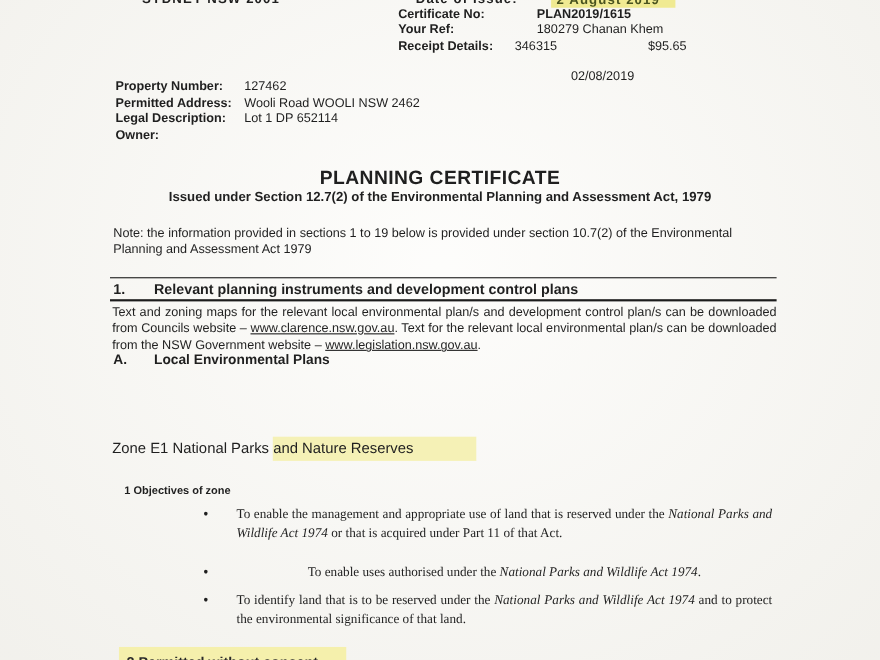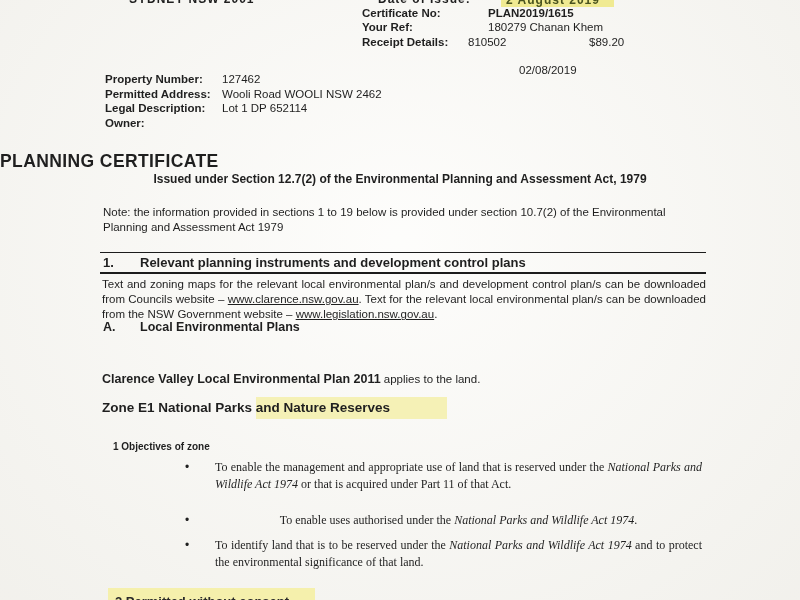--- a/index.html
+++ b/index.html
@@ -31,41 +31,41 @@
 
   
   .meta-label { left:362px; font-size:11.5px; font-weight:bold; white-space:nowrap; }
   .meta-value { left:488px; font-size:11.5px; white-space:nowrap; }
 
   
   .prop { top:72px; left:105px; font-size:11.5px; line-height:14.5px; }
   .prop-row { display:flex; }
   .prop-label { width:117px; font-weight:bold; }
 
-  .doc-title { top:151px; left:0; width:800px; text-align:left; font-size:17.5px; font-weight:bold; letter-spacing:.4px; }
+  .doc-title { top:151px; left:0; width:800px; text-align:center; font-size:17.5px; font-weight:bold; letter-spacing:.4px; }
   .doc-subtitle { top:172px; left:0; width:800px; text-align:center; font-size:12px; font-weight:bold; }
 
   .note { top:205px; left:103px; width:601px; font-size:11.5px; line-height:14.8px; }
 
   .rule { left:100px; width:606px; height:0; border-top:1.5px solid #1c1c1c; }
   .rule-top { top:252px; }
   .rule-bottom { top:272px; border-top-width:2px; }
   .sec1 { top:255px; left:103px; width:600px; font-size:13px; font-weight:bold; }
   .sec1 .num { display:inline-block; width:37px; }
 
   .para1 { top:277px; left:102px; width:604px; font-size:11.5px; line-height:15.2px; text-align:justify; }
   .doc-link { color:#1f1f1f; text-decoration:underline; }
 
   .secA { top:320px; left:103px; font-size:12.5px; font-weight:bold; }
   .secA .num { display:inline-block; width:37px; }
 
   .lep-line { top:372px; left:102px; font-size:11.5px; }
   .lep-name { font-size:12.5px; font-weight:bold; }
 
-  .zone-line { top:400px; left:102px; font-size:13.5px; font-weight:bold; white-space:nowrap; }
+  .zone-line { top:400px; left:102px; font-size:13.5px; font-weight:normal; white-space:nowrap; }
   .zone-hl { background:#f5f1b6; padding:3px 57px 4px 0; }
 
   .obj-head { top:441px; left:113px; font-size:10px; font-weight:bold; }
 
   .bullet { left:185px; width:520px; display:flex; font-size:12px; line-height:17.2px; }
   .bullet .dot { width:30px; font-size:12px; }
   .bullet .bt { width:487px; text-align:justify;font-family:Liberation Serif, serif; }
   .bullet-2 .bt { text-align:center; }
   .b1 { top:459px; }
   .b2 { top:512px; }
@@ -90,23 +90,23 @@
     <span class="frag doi-value">2 August 2019</span>
   </div>
 
   <div class="abs meta-label" style="top:7px;">Certificate No:</div>
   <div class="abs meta-value b" style="top:7px;">PLAN2019/1615</div>
 
   <div class="abs meta-label" style="top:21px;">Your Ref:</div>
   <div class="abs meta-value" style="top:21px;">180279 Chanan Khem</div>
 
   <div class="abs meta-label" style="top:36px;">Receipt Details:</div>
-  <div class="abs" style="top:36px; left:468px; font-size:11.5px;">810502</div>
+  <div class="abs" style="top:36px; left:468px; font-size:11.5px;">346315</div>
   <div class="abs" style="top:36px; left:519px; font-size:11.5px;margin-top:28px;">02/08/2019</div>
-  <div class="abs" style="top:36px; left:589px; font-size:11.5px;">$89.20</div>
+  <div class="abs" style="top:36px; left:589px; font-size:11.5px;">$95.65</div>
 
   <div class="abs prop">
     <div class="prop-row">
       <span class="prop-label">Property Number:</span>
       <span>127462</span>
     </div>
     <div class="prop-row">
       <span class="prop-label">Permitted Address:</span>
       <span>Wooli Road WOOLI  NSW  2462</span>
     </div>
@@ -131,23 +131,20 @@
   <div class="abs rule rule-bottom"></div>
 
   <div class="abs para1">
     <span>Text and zoning maps for the relevant local environmental plan/s and development control plan/s can be downloaded from Councils website – </span><a href="#" class="doc-link">www.clarence.nsw.gov.au</a><span>.  Text for the relevant local environmental plan/s can be downloaded from the NSW Government website – </span><a href="#" class="doc-link">www.legislation.nsw.gov.au</a><span>.</span>
   </div>
 
   <div class="abs secA">
     <span class="num">A.</span><span>Local Environmental Plans</span>
   </div>
 
-  <div class="abs lep-line">
-    <span class="lep-name">Clarence Valley Local Environmental Plan 2011</span><span> applies to the land.</span>
-  </div>
 
   <div class="abs zone-line">
     <span>Zone E1 National Parks </span><span class="zone-hl">and Nature Reserves</span>
   </div>
 
   <div class="abs obj-head">1 Objectives of zone</div>
 
   <div class="abs bullet b1">
     <span class="dot">•</span>
     <span class="bt"><span>To enable the management and appropriate use of land that is reserved under the </span><span class="i">National Parks and Wildlife Act 1974</span><span> or that is acquired under Part 11 of that Act.</span></span>

